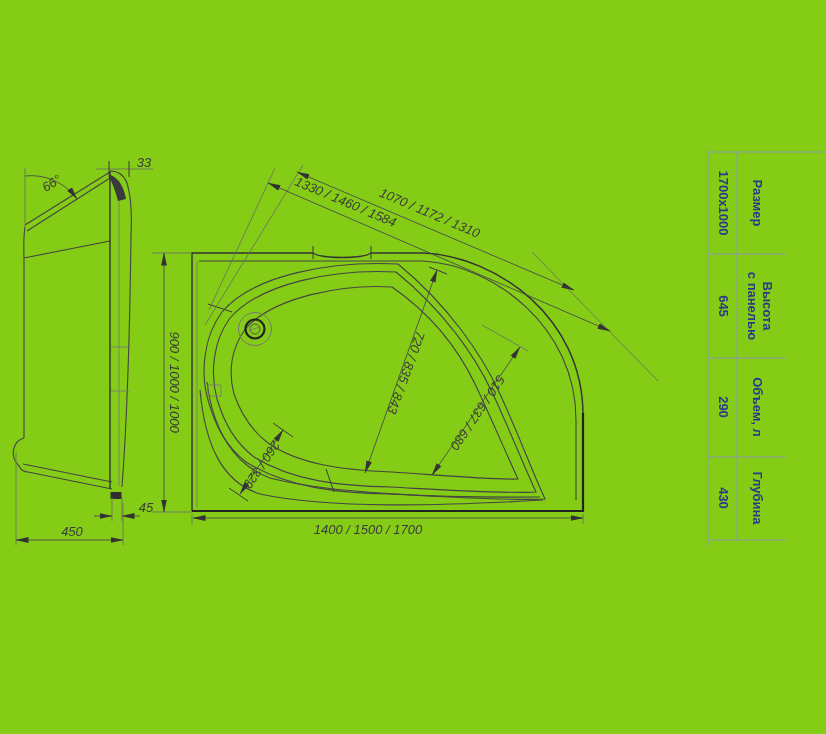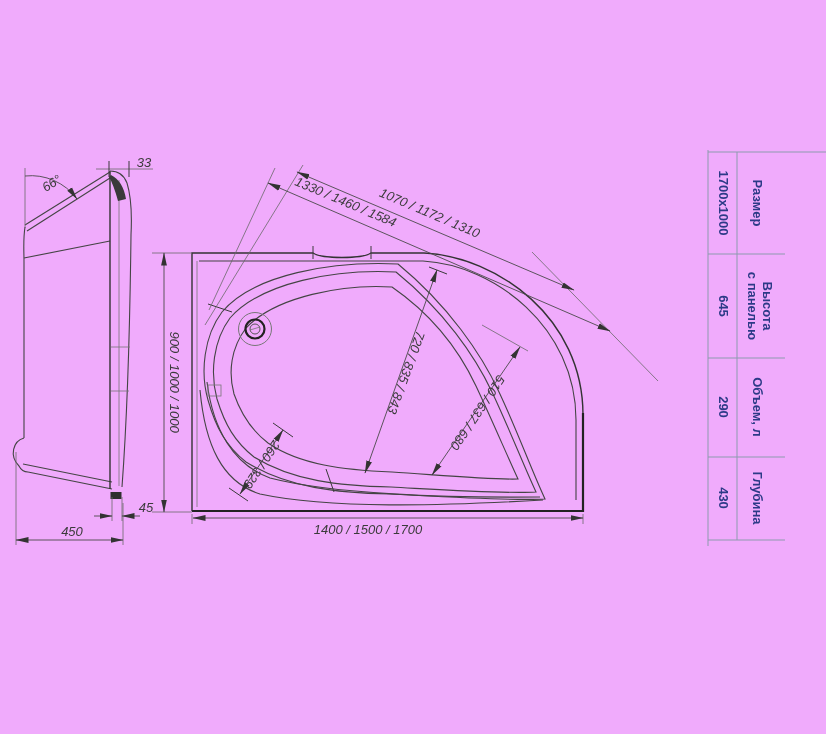--- a/index.html
+++ b/index.html
@@ -1,16 +1,16 @@
 <!DOCTYPE html>
 <html><head>
 <meta charset="utf-8">
 <style>
   html,body{margin:0;padding:0;background:#ffffff;}
-  #canvas{position:relative;width:826px;height:734px;background:#f0abfc;overflow:hidden;
+  #canvas{position:relative;width:826px;height:734px;background:#84cc16;overflow:hidden;
           font-family:"Liberation Sans",sans-serif;}
   svg{position:absolute;left:0;top:0;}
   .ln   {stroke:#444;stroke-width:1.1;fill:none;}
   .lnThin{stroke:#777;stroke-width:0.8;fill:none;}
   .lnHeavy{stroke:#222;stroke-width:2.2;fill:none;}
   .lnMain{stroke:#333;stroke-width:1.4;fill:none;}
   .dimline{stroke:#4a4a4a;stroke-width:0.9;fill:none;}
   .ext{stroke:#6a6a6a;stroke-width:0.8;fill:none;}
   .tick{stroke:#3a3a3a;stroke-width:1;fill:none;}
   .dimtxt{font-family:"Liberation Sans",sans-serif;font-style:italic;font-size:13px;fill:#3b3b3b;}

